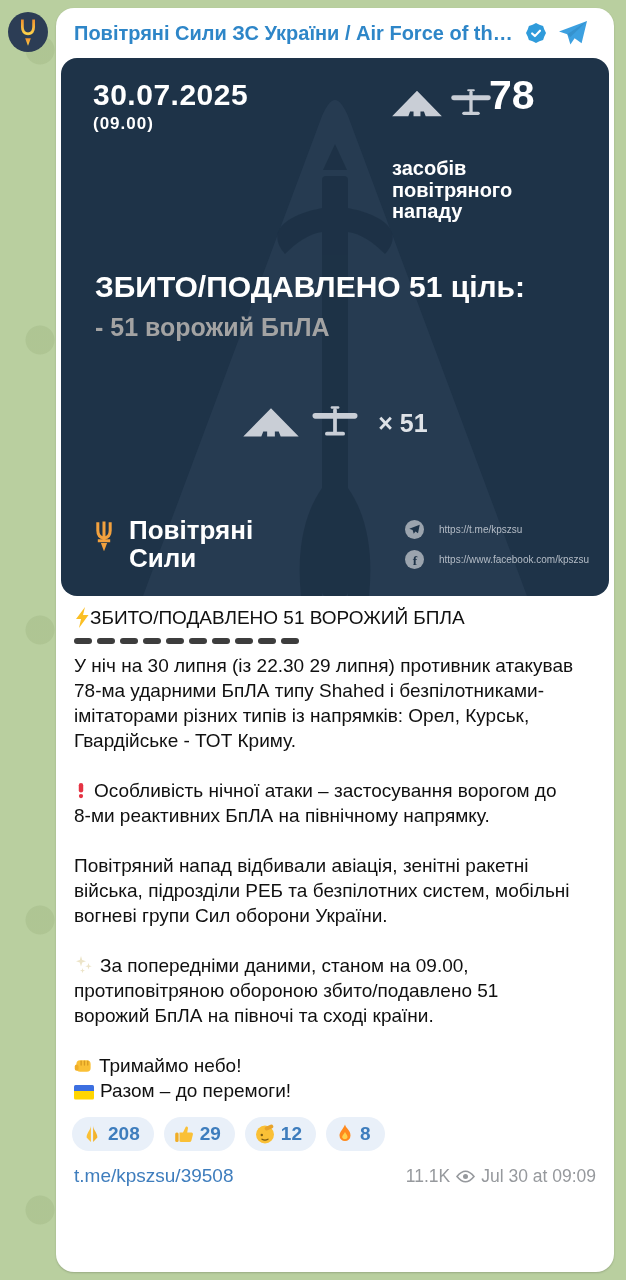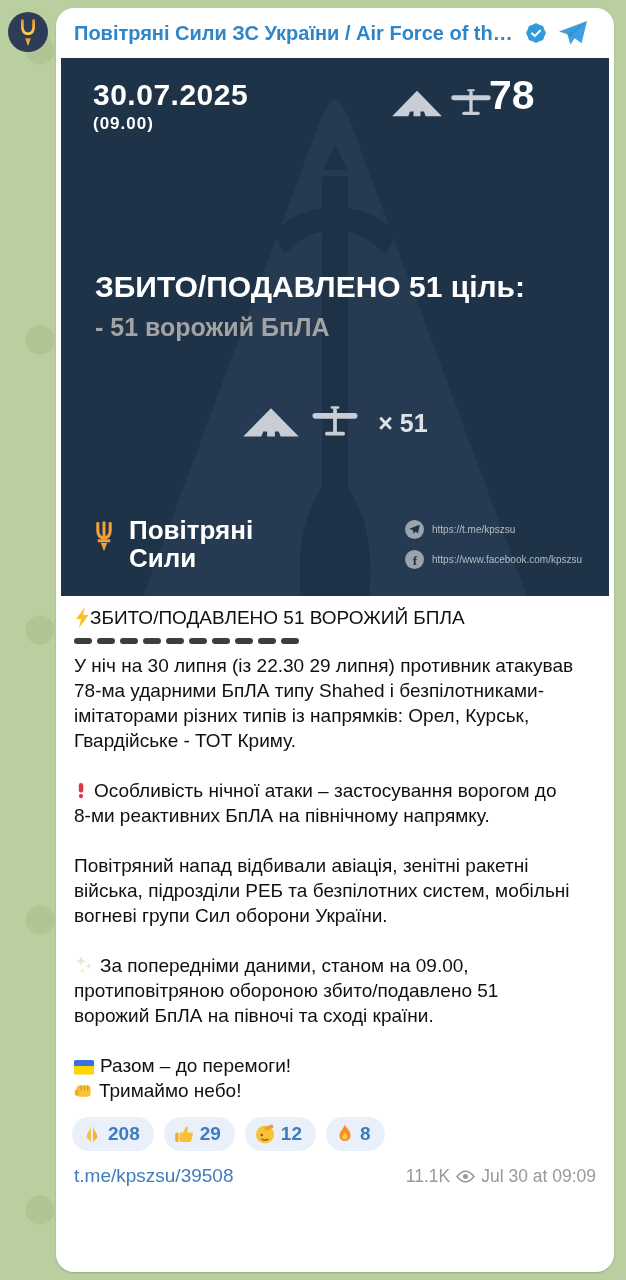--- a/index.html
+++ b/index.html
@@ -19,39 +19,39 @@
     background:#2c3d55;display:flex;align-items:center;justify-content:center;}
   
   .bubble{position:absolute;left:56px;top:8px;width:558px;height:1264px;background:#ffffff;
     border-radius:18px;box-shadow:0 1px 2px rgba(0,0,0,.18);}
   .header{height:50px;display:flex;align-items:center;padding:0 14px 0 18px;}
   .channel-title{flex:0 1 auto;max-width:445px;font-size:20px;font-weight:bold;color:#2e86c8;
     white-space:nowrap;overflow:hidden;text-overflow:ellipsis;}
   .badge{margin-left:7px;flex:0 0 auto;display:flex;}
   .share-plane{margin-left:12px;flex:0 0 auto;display:flex;}
   
-  .post-image{position:relative;margin:0 5px;height:538px;border-radius:0;overflow:hidden;
+  .post-image{position:relative;margin:0 5px;height:538px;border-radius:16px;overflow:hidden;
     background:#1e3348;}
   .wm{position:absolute;left:0;top:0;}
   .img-date{position:absolute;left:32px;top:20px;color:#fff;}
   .img-date .d{font-size:30px;font-weight:800;letter-spacing:.5px;}
   .img-date .t{font-size:17px;font-weight:700;margin-top:2px;letter-spacing:1px;}
   .img-attack-icons{position:absolute;left:330px;top:30px;display:flex;gap:6px;align-items:center;}
   .img-attack-count{position:absolute;left:428px;top:14px;font-size:41px;font-weight:800;color:#fff;}
   .img-attack-label{position:absolute;left:331px;top:100px;color:#fff;font-size:20px;font-weight:600;
     line-height:21.5px;white-space:pre-line;}
   .img-headline{position:absolute;left:34px;top:212px;color:#fff;font-size:30px;font-weight:800;}
   .img-subline{position:absolute;left:34px;top:255px;color:#a3a3a3;font-size:25px;font-weight:700;}
   .img-drone-row{position:absolute;left:0;top:345px;width:100%;display:flex;align-items:center;
     justify-content:center;gap:10px;}
   .img-multiplier{font-size:25px;font-weight:700;color:#dfe3e8;margin-left:8px;}
   .img-brand{position:absolute;left:32px;top:458px;display:flex;gap:14px;align-items:flex-start;}
   .img-brand-name{color:#fff;font-size:26px;font-weight:700;line-height:28px;white-space:pre-line;}
   .img-links{position:absolute;left:344px;top:462px;display:flex;flex-direction:column;gap:11px;}
-  .img-link-row{display:flex;align-items:center;gap:8px;}
+  .img-link-row{display:flex;align-items:center;gap:15px;}
   .img-link-url{color:#b4bcc6;font-size:10px;}
   
   .post-text{padding:9px 18px 0 18px;width:500px;font-size:19px;line-height:25px;color:#101010;}
   .title-line{display:flex;align-items:center;gap:0;}
   .dash-row{display:flex;gap:5px;margin:8px 0 9px 0;}
   .dash-row i{display:block;width:18px;height:6px;border-radius:3px;background:#3d3d3d;}
   .post-text p{margin:0 0 25px 0;}
   .post-text p.tight{margin-bottom:0;}
   .in-ic{display:inline-block;vertical-align:-3px;margin-right:6px;}
   
@@ -129,20 +129,23 @@
           <polygon fill="#c9ced6" points="45,2 88,46 60,46 57,38 51,38 51,46 39,46 39,38 33,38 30,46 2,46"></polygon>
         </svg>
         <svg width="44" height="32" viewBox="0 0 80 56">
           <rect x="37" y="4" width="6" height="42" rx="3" fill="#c9ced6"></rect>
           <rect x="4" y="12" width="72" height="9" rx="4.5" fill="#c9ced6"></rect>
           <rect x="24" y="42" width="32" height="6" rx="3" fill="#c9ced6"></rect>
           <rect x="33" y="1" width="14" height="4" rx="2" fill="#c9ced6"></rect>
         </svg>
       </div>
       <div class="img-attack-count">78</div>
+      <div class="img-attack-label">засобів
+повітряного
+нападу</div>
 
       <div class="img-headline">ЗБИТО/ПОДАВЛЕНО 51 ціль:</div>
       <div class="img-subline">- 51  ворожий БпЛА</div>
 
       <div class="img-drone-row">
         <svg width="58" height="40" viewBox="0 0 90 50">
           <polygon fill="#c9ced6" points="45,2 88,46 60,46 57,38 51,38 51,46 39,46 39,38 33,38 30,46 2,46"></polygon>
         </svg>
         <svg width="50" height="40" viewBox="0 0 80 56">
           <rect x="37" y="4" width="6" height="42" rx="3" fill="#c9ced6"></rect>
@@ -216,35 +219,35 @@
 
       <p><svg class="in-ic" width="20" height="20" viewBox="0 0 20 20">
             <g fill="#ece4c8">
               <path d="M7 1 L8.2 5 L12 6.2 L8.2 7.4 L7 11.4 L5.8 7.4 L2 6.2 L5.8 5 Z"></path>
               <path d="M14.5 8 L15.3 10.5 L17.8 11.3 L15.3 12.1 L14.5 14.6 L13.7 12.1 L11.2 11.3 L13.7 10.5 Z"></path>
               <path d="M8.5 13 L9.1 15 L11 15.6 L9.1 16.2 L8.5 18.2 L7.9 16.2 L6 15.6 L7.9 15 Z"></path>
             </g>
           </svg><span>За попередніми даними, станом на 09.00, протиповітряною обороною збито/подавлено 51 ворожий БпЛА на півночі та сході країни.</span></p>
 
 
-      <p class="tight"><svg class="in-ic" width="20" height="15" viewBox="0 0 20 15">
-            <rect x="0" y="0" width="20" height="7.5" rx="1.5" fill="#3c6fe0"></rect>
-            <rect x="0" y="7" width="20" height="7.5" rx="1.5" fill="#ffd500"></rect>
-            <rect x="0" y="6" width="20" height="2.4" fill="#ffd500"></rect>
-          </svg><span>Разом – до перемоги!</span></p>
-
       <p class="tight"><svg class="in-ic" width="19" height="19" viewBox="0 0 20 20">
             <rect x="2.5" y="4.5" width="15" height="12" rx="4" fill="#fac036"></rect>
             <rect x="0.8" y="9" width="4" height="6.5" rx="2" fill="#f0ad26"></rect>
             <g stroke="#d89a22" stroke-width="1.4" stroke-linecap="round">
               <path d="M7.5 5.5 v4"></path>
               <path d="M11 5.5 v4"></path>
               <path d="M14.5 5.5 v4"></path>
             </g>
           </svg><span>Тримаймо небо!</span></p>
+
+      <p class="tight"><svg class="in-ic" width="20" height="15" viewBox="0 0 20 15">
+            <rect x="0" y="0" width="20" height="7.5" rx="1.5" fill="#3c6fe0"></rect>
+            <rect x="0" y="7" width="20" height="7.5" rx="1.5" fill="#ffd500"></rect>
+            <rect x="0" y="6" width="20" height="2.4" fill="#ffd500"></rect>
+          </svg><span>Разом – до перемоги!</span></p>
     </div>
 
     <div class="reactions">
       <div class="pill">
         <svg width="20" height="20" viewBox="0 0 20 20">
           <path d="M8.9 1.5 C8.9 6 4.6 8.5 4.6 13.5 L8.9 18 Z" fill="#fac036"></path>
           <path d="M11.1 1.5 C11.1 6 15.4 8.5 15.4 13.5 L11.1 18 Z" fill="#f3b32c"></path>
         </svg>
         <span class="cnt">208</span>
       </div>

